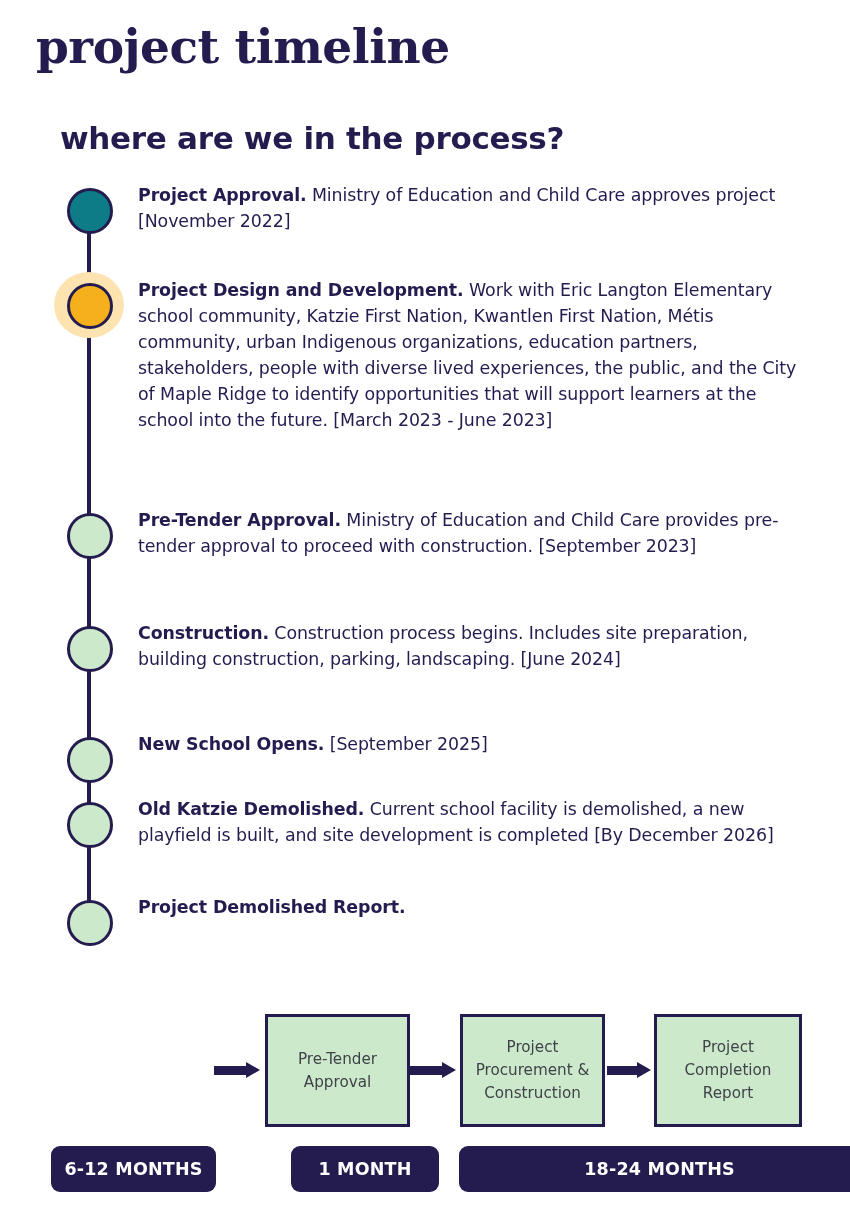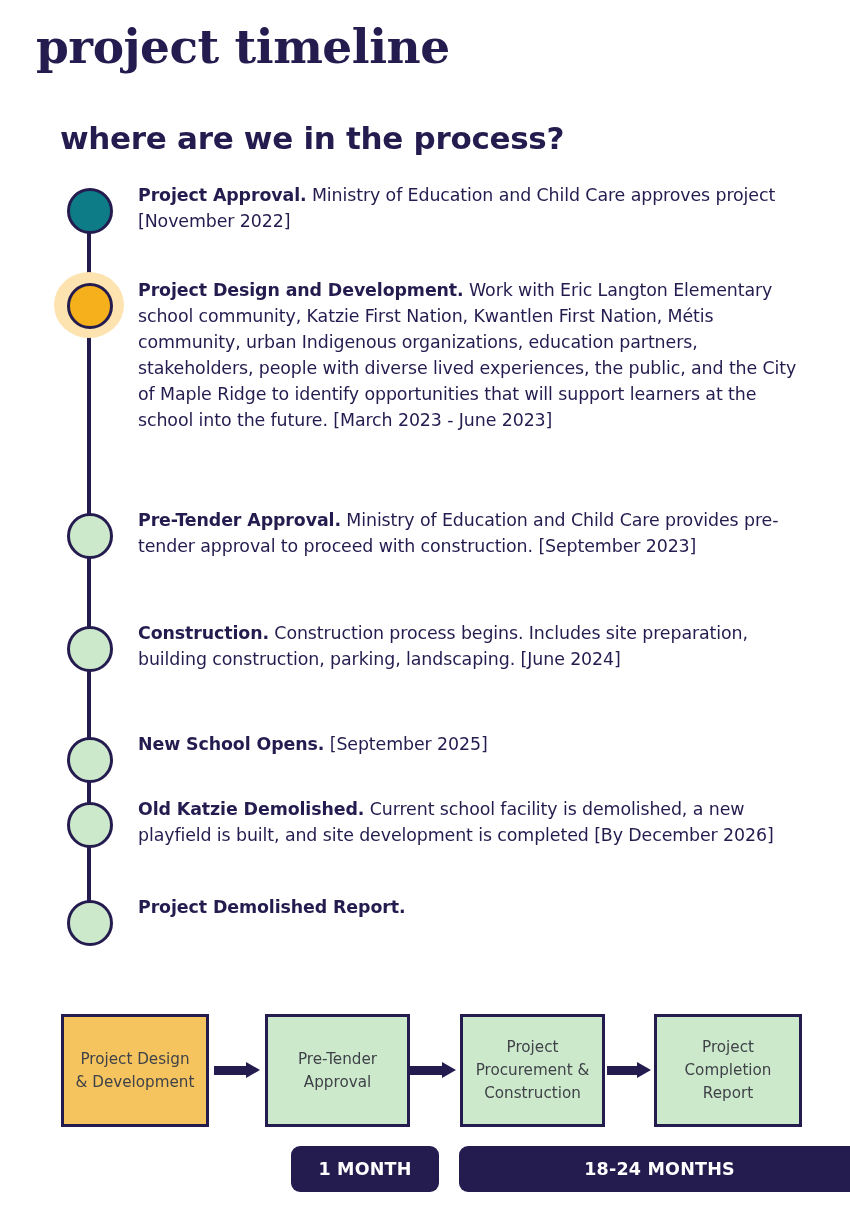--- a/index.html
+++ b/index.html
@@ -223,24 +223,20 @@
     </div>
     <div class="tl-item" style="top: 712px;">
       <div class="tl-marker-wrap">
         <div class="tl-dot" style="background: rgb(205, 233, 204);"></div>
       </div>
       <div class="tl-body"><b>Project Demolished Report.</b><span></span></div>
     </div>
   </div>
 
 <div class="flow" id="flow">
-    <div class="flow-box" style="left: 61px; width: 148px; background: rgb(245, 196, 94);">
-      <span style="white-space: pre-line;">Project Design
-&amp; Development</span>
-    </div>
     <div class="flow-box" style="left: 265px; width: 145px; background: rgb(205, 233, 204);">
       <span style="white-space: pre-line;">Pre-Tender
 Approval</span>
     </div>
     <div class="flow-box" style="left: 460px; width: 145px; background: rgb(205, 233, 204);">
       <span style="white-space: pre-line;">Project
 Procurement &amp;
 Construction</span>
     </div>
     <div class="flow-box" style="left: 654px; width: 148px; background: rgb(205, 233, 204);">
@@ -256,15 +252,16 @@
       <div class="shaft" style="width: 33px;"></div>
       <div class="head" style="left: 32px;"></div>
     </div>
     <div class="flow-arrow" style="left: 607px; width: 44px;">
       <div class="shaft" style="width: 31px;"></div>
       <div class="head" style="left: 30px;"></div>
     </div>
   </div>
 
 <div class="pills" id="pills">
+    <div class="pill" style="left: 51px; width: 165px;">6-12 MONTHS</div>
     <div class="pill" style="left: 250px; width: 148px; margin-left: 41px;">1 MONTH</div>
     <div class="pill" style="left: 459px; width: 401px;">18-24 MONTHS</div>
   </div>
 
 </body></html>

